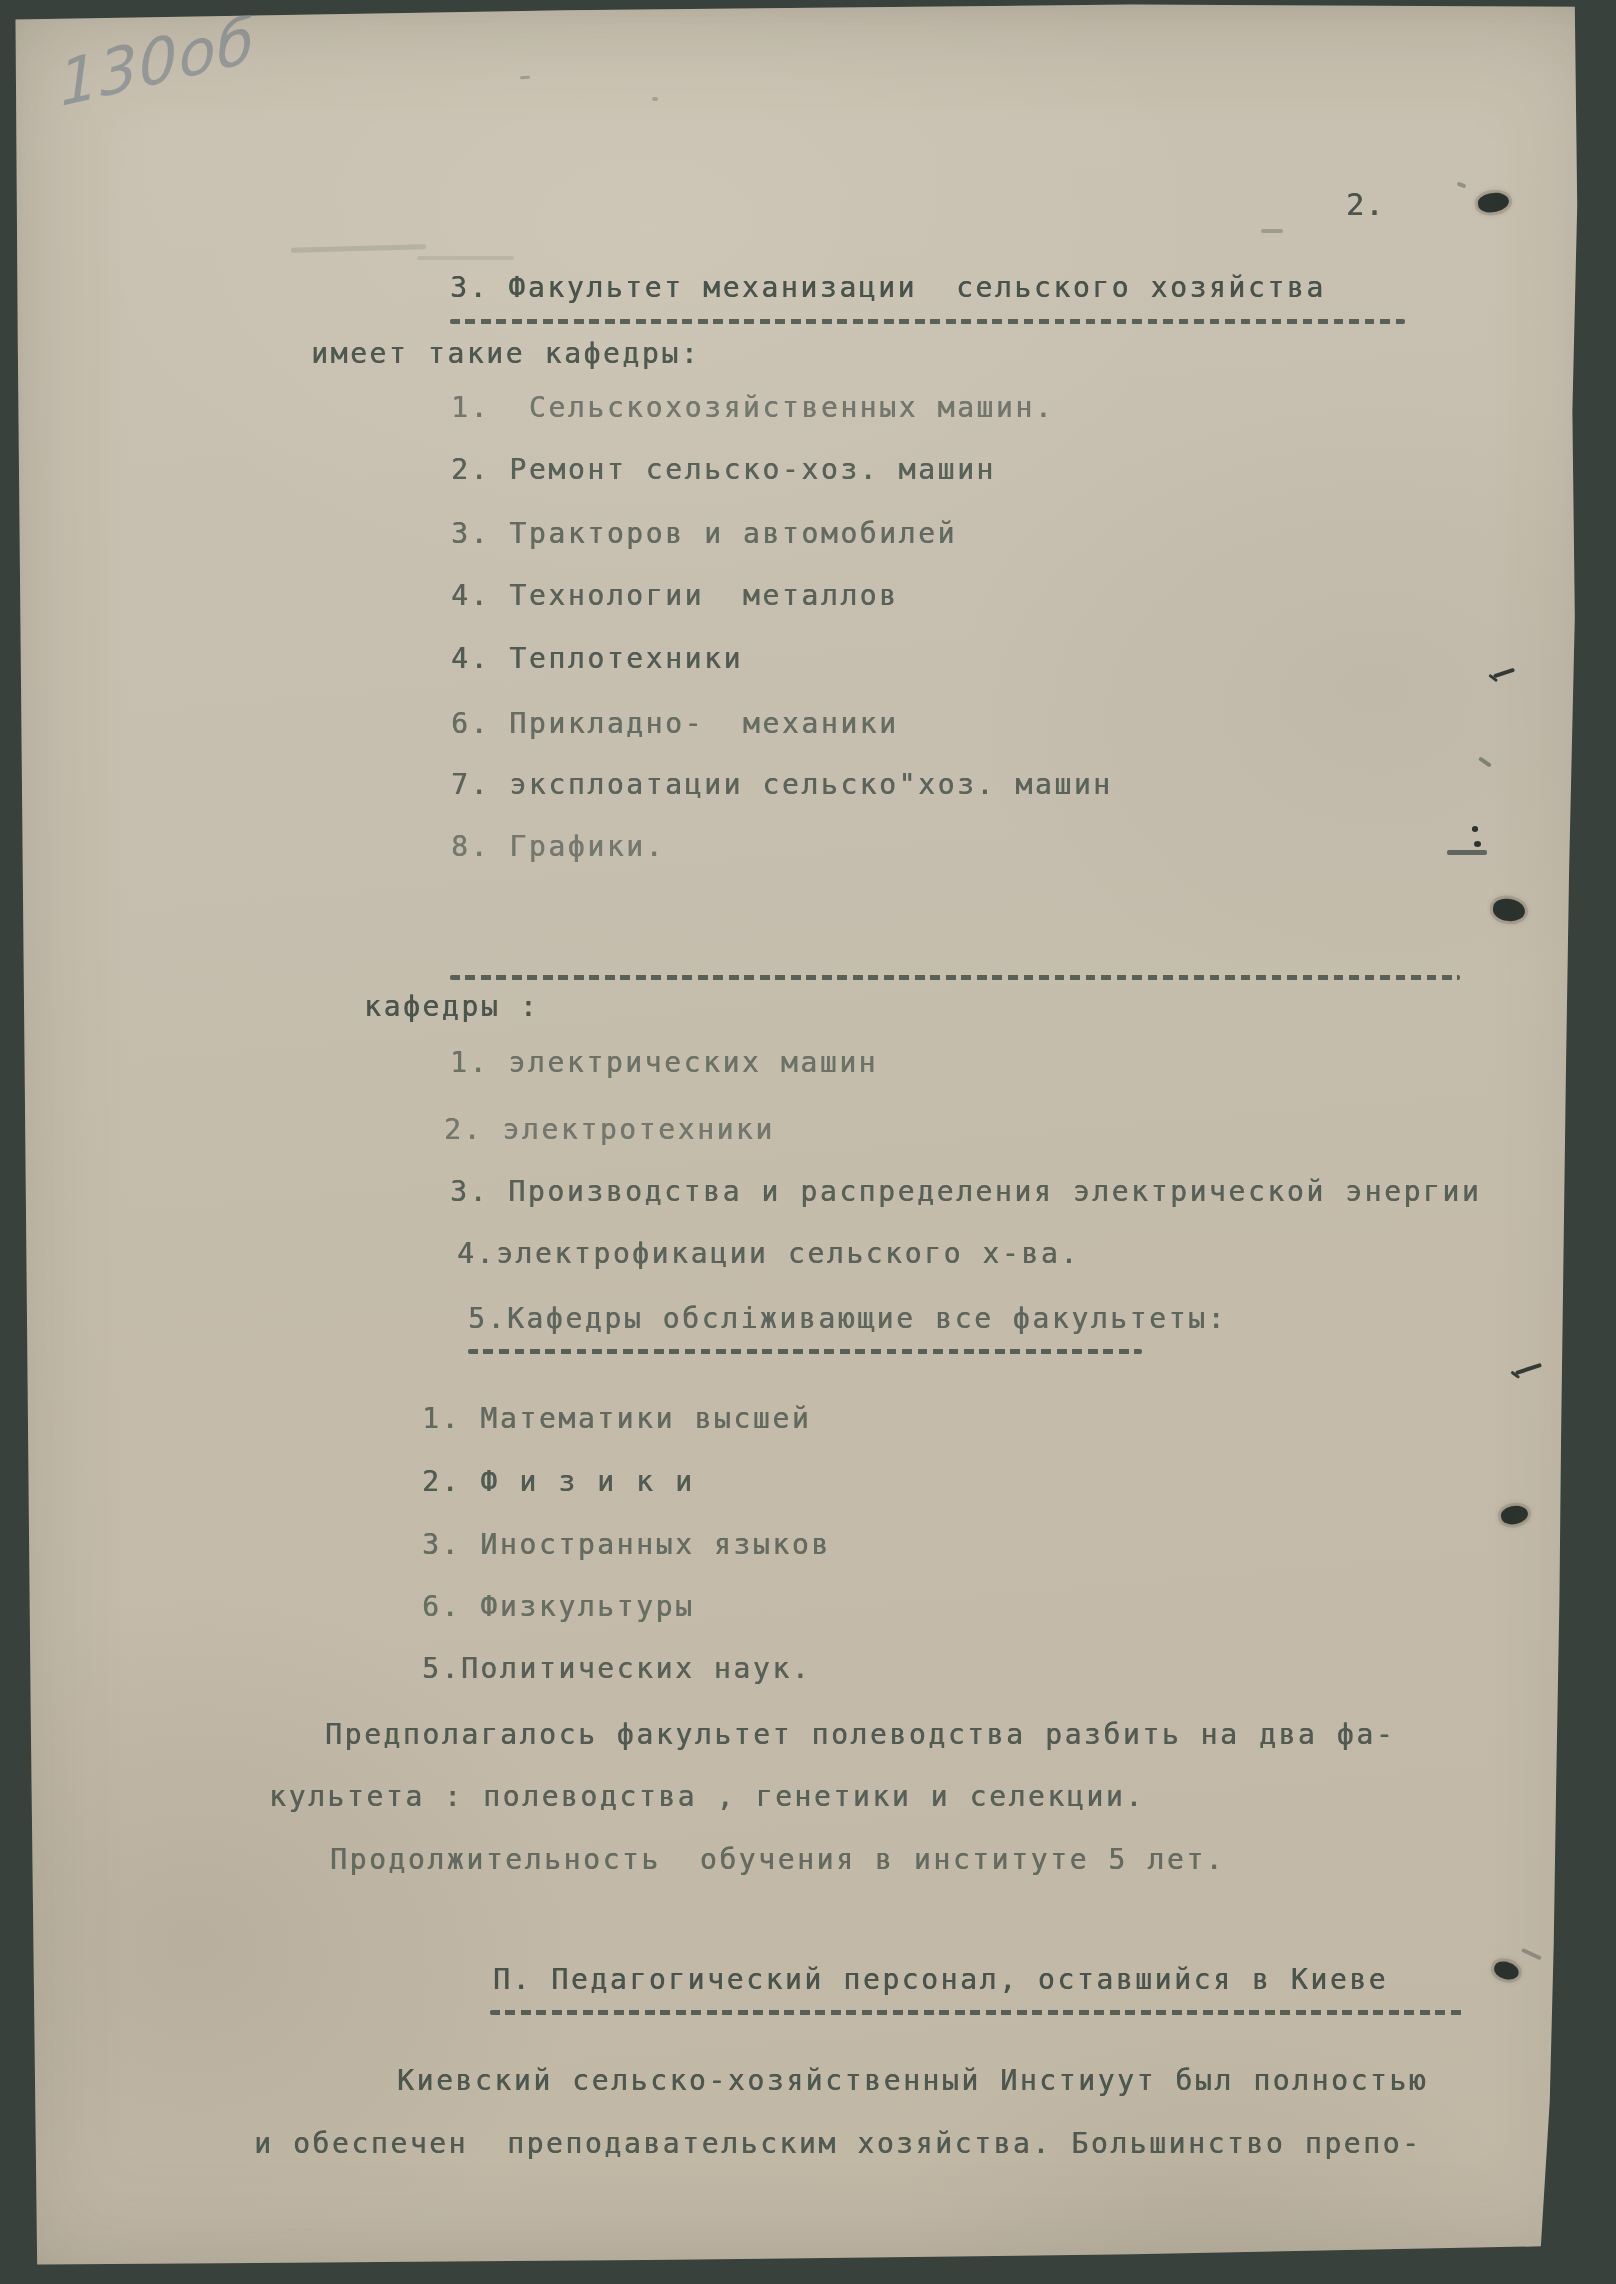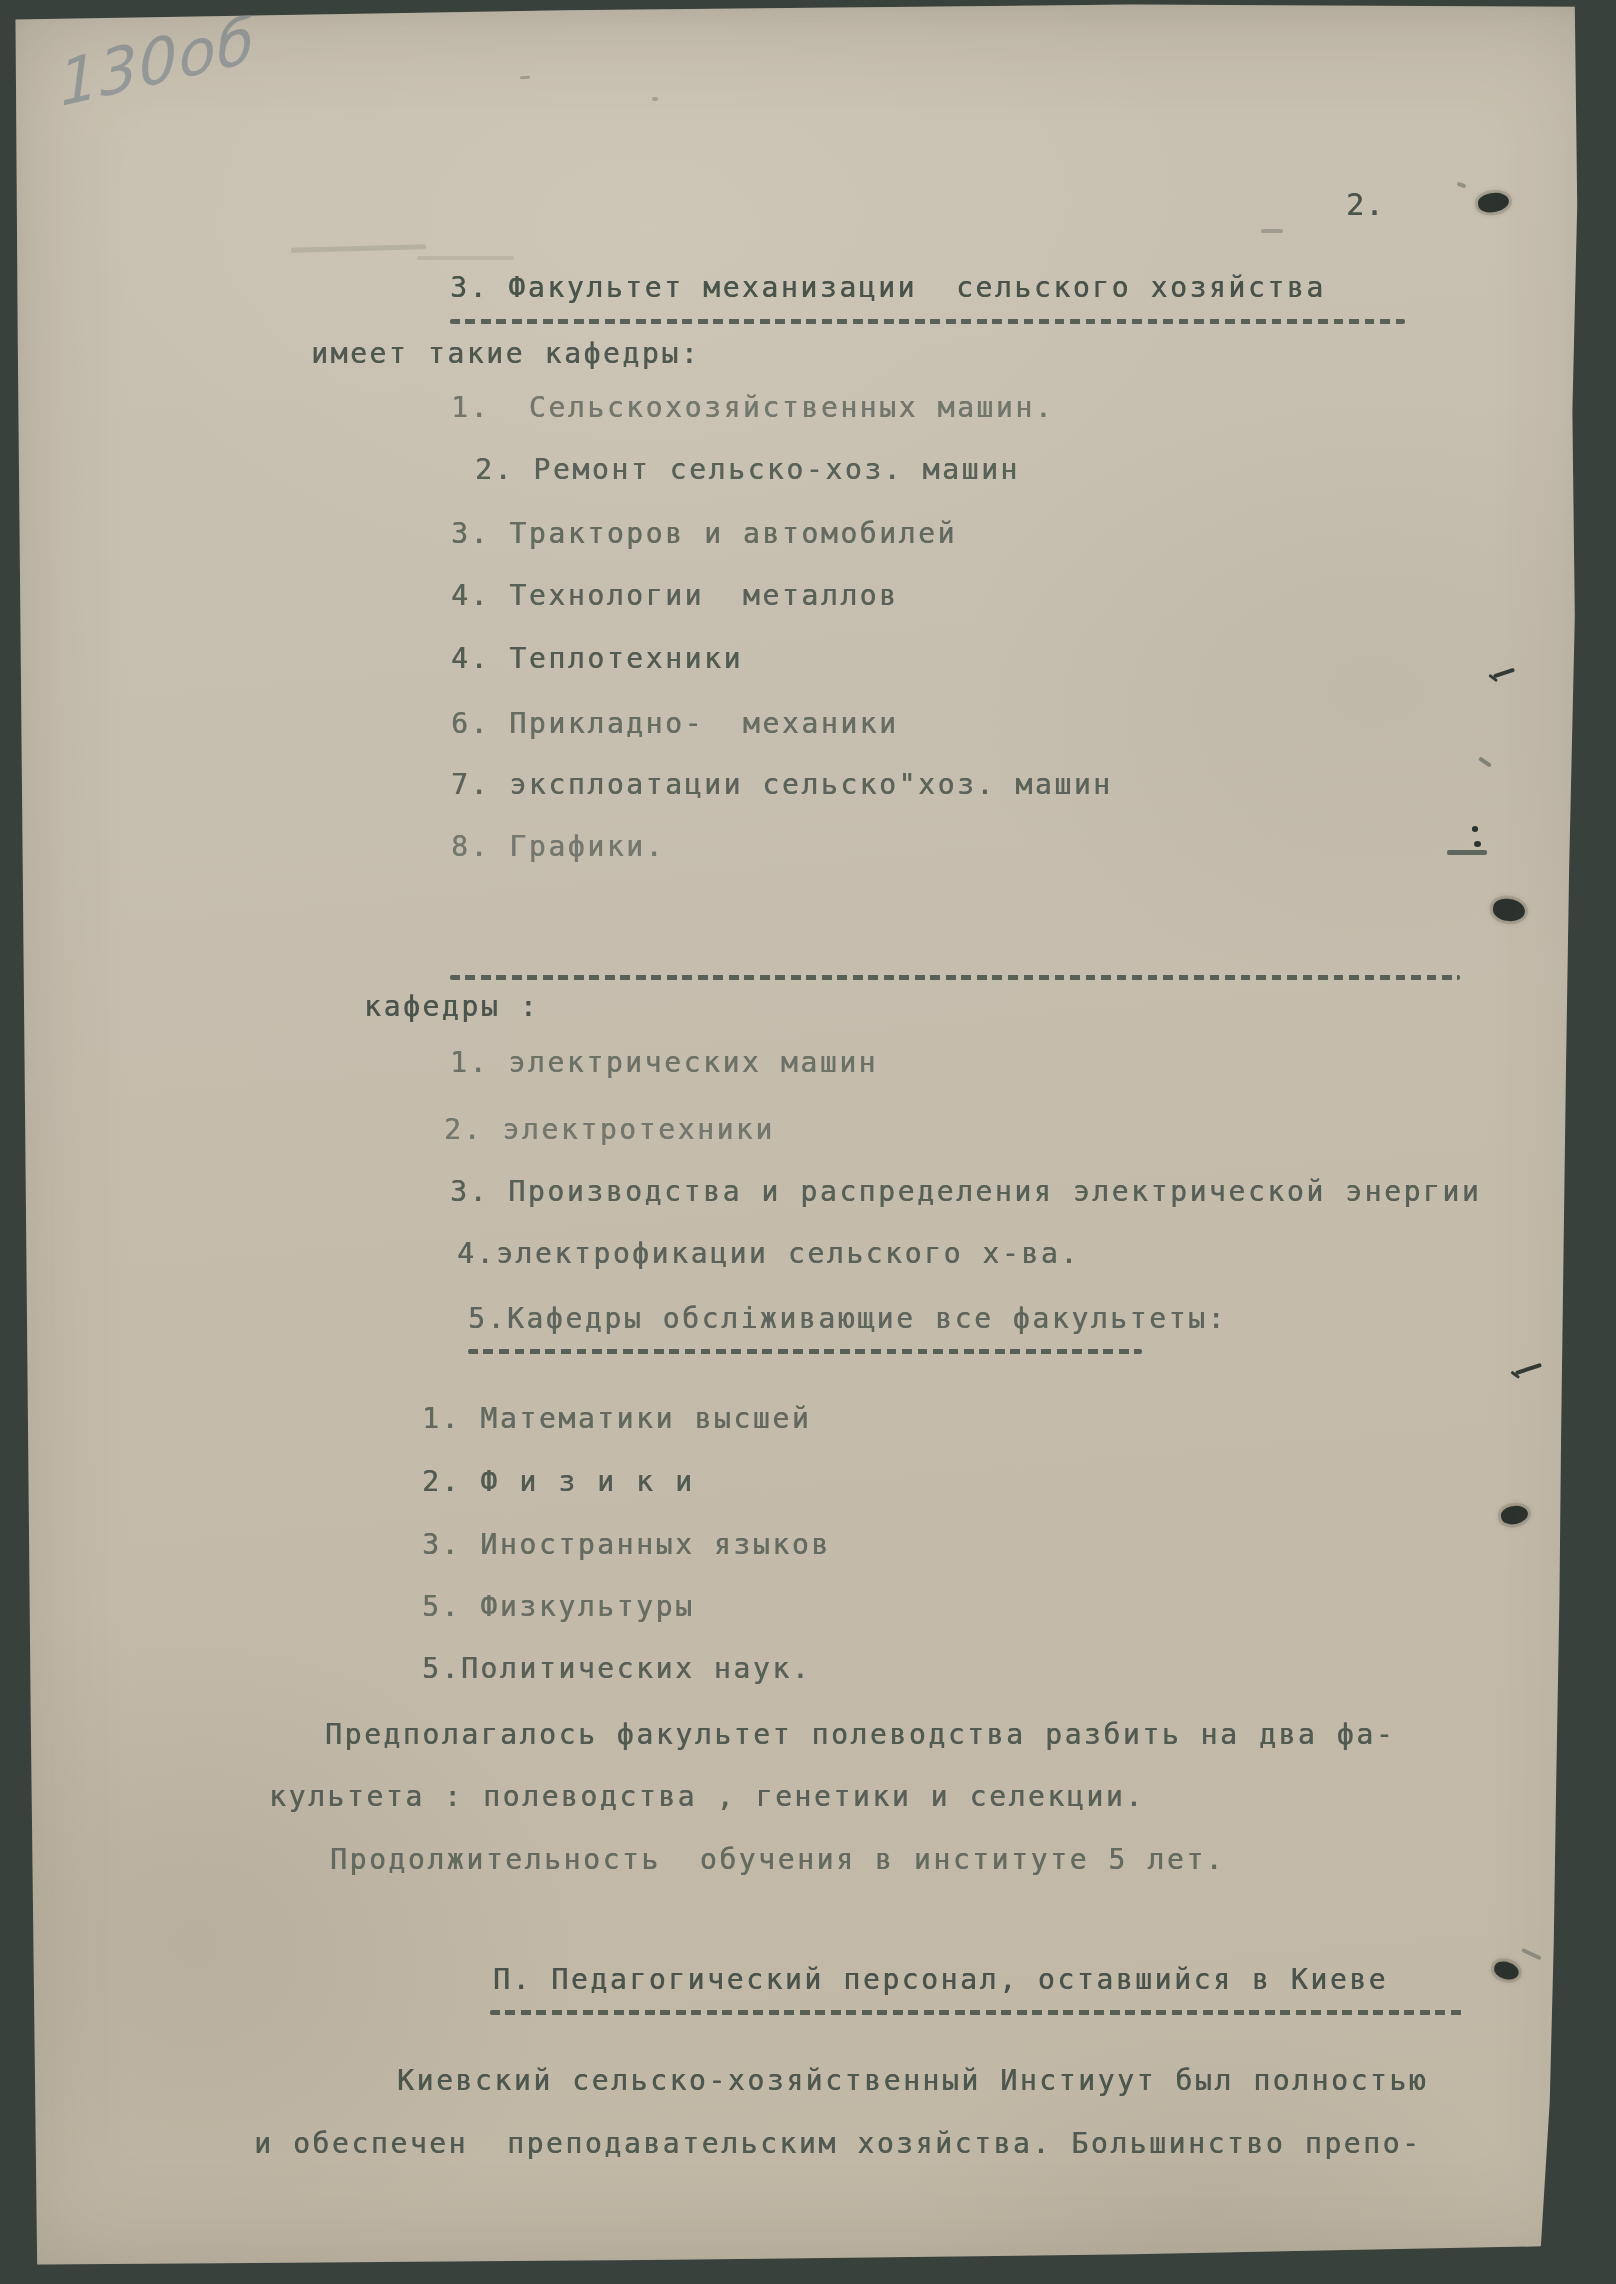--- a/index.html
+++ b/index.html
@@ -61,21 +61,21 @@
 
     <div class="typed">
 
       <div class="line pagenum" style="left:1346px;top:187px;opacity:.9">2.</div>
 
       <div class="line" style="left:450px;top:271px;opacity:.92">3. Факультет механизации  сельского хозяйства</div>
       <div class="dash" style="left:450px;top:319px;width:955px"></div>
       <div class="line" style="left:311px;top:337px;opacity:.88">имеет такие кафедры:</div>
 
       <div class="line" style="left:451px;top:391px;opacity:.62">1.  Сельскохозяйственных машин.</div>
-      <div class="line" style="left:475px;top:453px;opacity:.8">2. Ремонт сельско-хоз. машин</div>
+      <div class="line" style="left:451px;top:453px;opacity:.8">2. Ремонт сельско-хоз. машин</div>
       <div class="line" style="left:451px;top:517px;opacity:.72">3. Тракторов и автомобилей</div>
       <div class="line" style="left:451px;top:579px;opacity:.8">4. Технологии  металлов</div>
       <div class="line" style="left:451px;top:642px;opacity:.85">4. Теплотехники</div>
       <div class="line" style="left:451px;top:707px;opacity:.7">6. Прикладно-  механики</div>
       <div class="line" style="left:451px;top:768px;opacity:.78">7. эксплоатации сельско"хоз. машин</div>
       <div class="line" style="left:451px;top:830px;opacity:.6">8. Графики.</div>
 
       <div class="dash" style="left:450px;top:975px;width:1010px"></div>
       <div class="line" style="left:364px;top:990px;opacity:.9">кафедры :</div>
 
@@ -83,21 +83,21 @@
       <div class="line" style="left:444px;top:1113px;opacity:.6">2. электротехники</div>
       <div class="line" style="left:450px;top:1175px;opacity:.8">3. Производства и распределения электрической энергии</div>
       <div class="line" style="left:457px;top:1237px;opacity:.78">4.электрофикации сельского х-ва.</div>
 
       <div class="line" style="left:468px;top:1302px;opacity:.75">5.Кафедры обслiживающие все факультеты:</div>
       <div class="dash" style="left:468px;top:1349px;width:674px"></div>
 
       <div class="line" style="left:422px;top:1402px;opacity:.72">1. Математики высшей</div>
       <div class="line" style="left:422px;top:1465px;opacity:.85">2. Ф и з и к и</div>
       <div class="line" style="left:422px;top:1528px;opacity:.7">3. Иностранных языков</div>
-      <div class="line" style="left:422px;top:1590px;opacity:.68">5. Физкультуры</div>
+      <div class="line" style="left:422px;top:1590px;opacity:.68">6. Физкультуры</div>
       <div class="line" style="left:422px;top:1652px;opacity:.8">5.Политических наук.</div>
 
       <div class="line" style="left:325px;top:1718px;opacity:.85">Предполагалось факультет полеводства разбить на два фа-</div>
       <div class="line" style="left:269px;top:1780px;opacity:.8">культета : полеводства , генетики и селекции.</div>
       <div class="line" style="left:330px;top:1843px;opacity:.7">Продолжительность  обучения в институте 5 лет.</div>
 
       <div class="line" style="left:493px;top:1963px;opacity:.9">П. Педагогический персонал, оставшийся в Киеве</div>
       <div class="dash" style="left:490px;top:2010px;width:973px"></div>
       <div class="line" style="left:397px;top:2064px;opacity:.88">Киевский сельско-хозяйственный Инстиуут был полностью</div>
       <div class="line" style="left:254px;top:2127px;opacity:.85">и обеспечен  преподавательским хозяйства. Большинство препо-</div>

